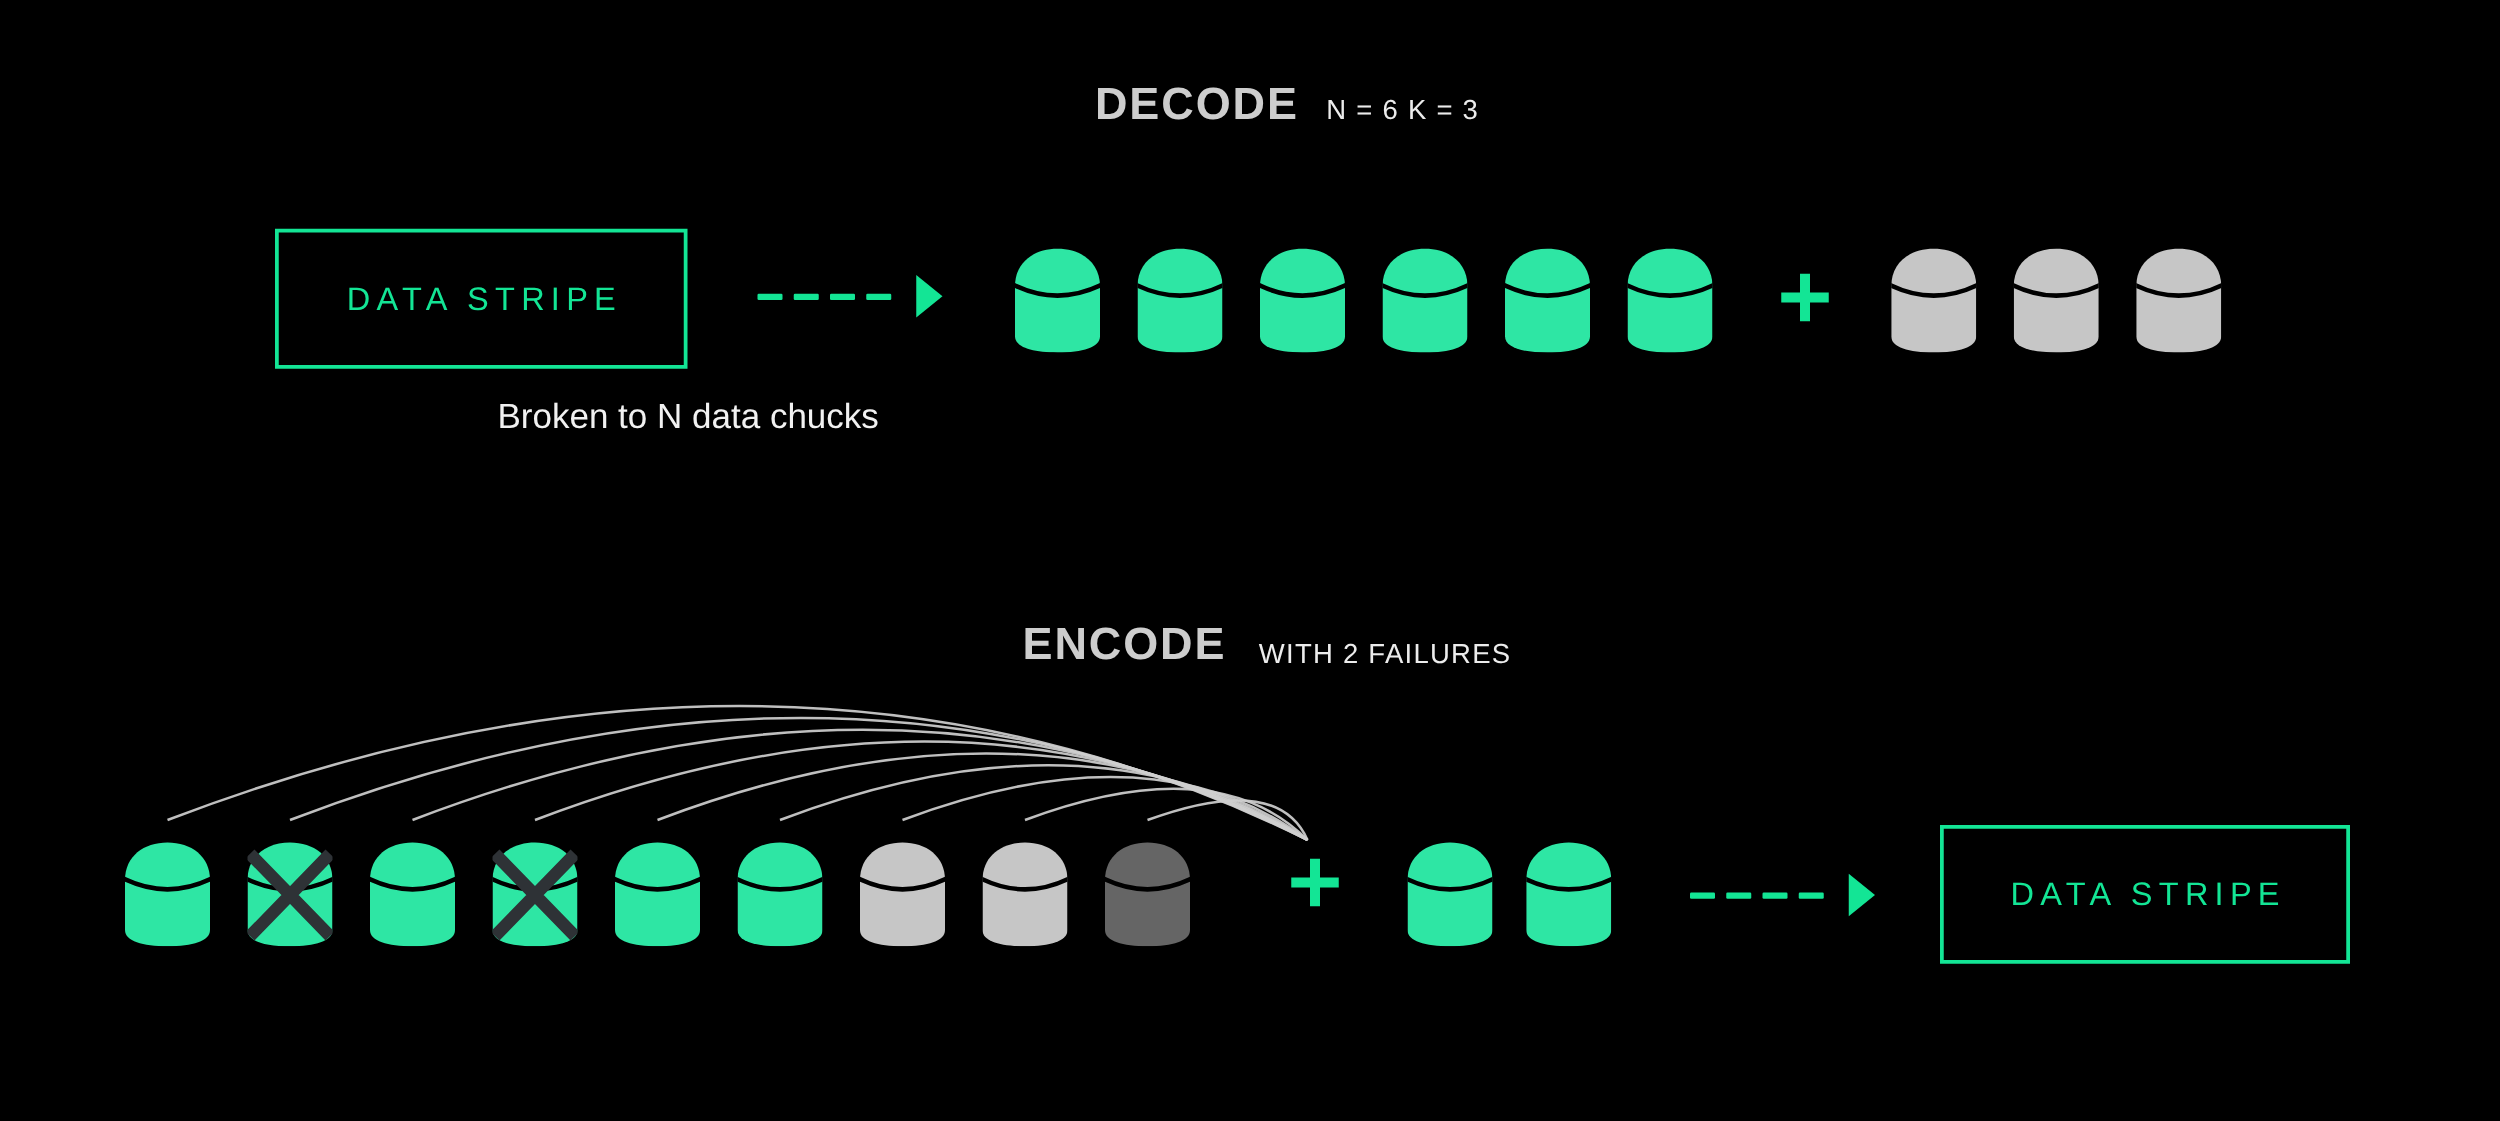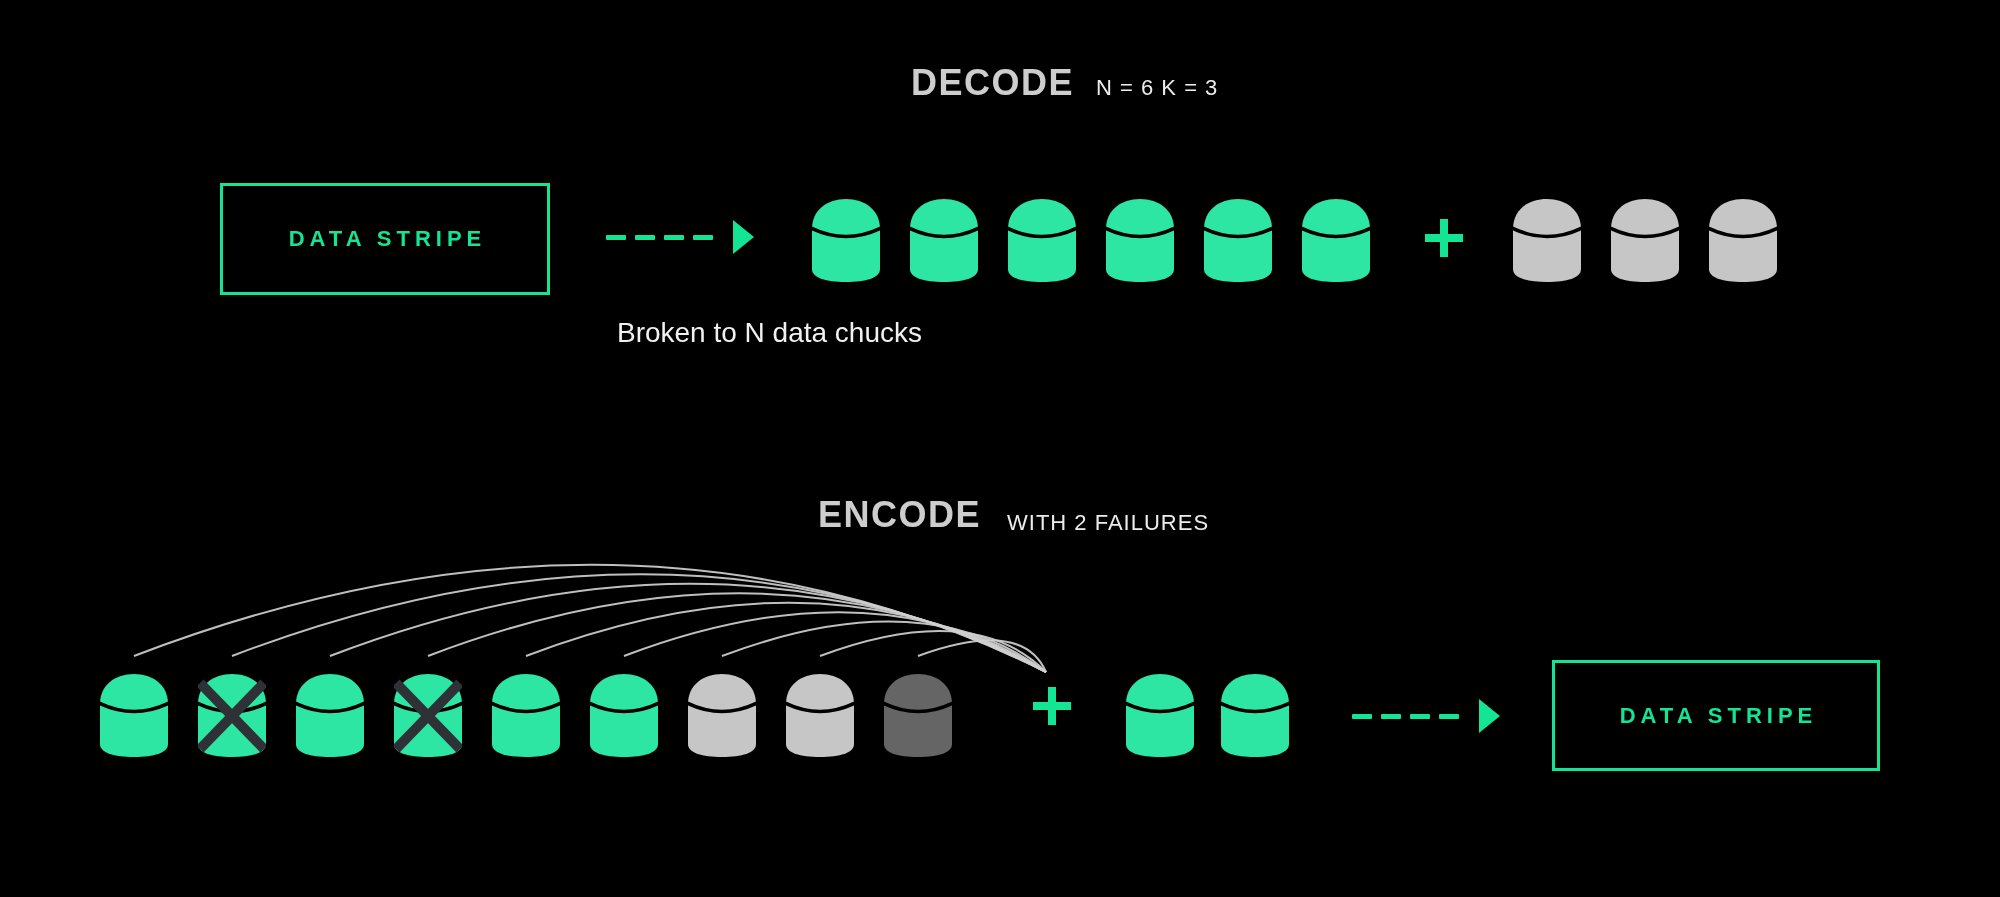--- a/index.html
+++ b/index.html
@@ -6,49 +6,49 @@
   .stage{
     position:relative;
     width:2000px;height:897px;
     background:var(--bg,#000000);
     overflow:hidden;
     font-family:"Liberation Sans",sans-serif;
   }
   .title-row{position:absolute;display:flex;align-items:baseline;white-space:nowrap;}
   .title-main{font-size:36px;font-weight:700;letter-spacing:1.5px;color:var(--title,#CDCDCD);}
   .title-sub{font-size:22px;font-weight:400;letter-spacing:1px;color:var(--sub,#ECECEC);}
-  #decode-title{left:911px;top:62px;gap:22px;}
+  #decode-title{left:876px;top:62px;gap:22px;}
   #encode-title{left:818px;top:494px;gap:26px;align-items:flex-end;}
 
   .stripe-box{
     position:absolute;
     border:3px solid var(--accent,#1EE59C);
     box-sizing:border-box;
     display:flex;align-items:center;justify-content:center;
   }
   #box-decode{left:220px;top:183px;width:330px;height:112px;}
   #box-encode{left:1552px;top:660px;width:328px;height:111px;}
   .stripe-box span{
-    font-size:22px;font-weight:700;letter-spacing:5px;padding-left:5px;
+    font-size:26px;font-weight:400;letter-spacing:5px;padding-left:5px;
     color:var(--accent,#1EE59C);white-space:nowrap;
   }
 
   .arrow{position:absolute;display:flex;align-items:center;height:40px;}
   #arrow1{left:606px;top:217px;}
   #arrow2{left:1352px;top:696px;}
   .dash{width:20px;height:5px;background:var(--accent,#1EE59C);margin-right:9px;border-radius:1px;}
   .head{
     width:0;height:0;margin-left:11px;
     border-top:17px solid transparent;
     border-bottom:17px solid transparent;
     border-left:21px solid var(--accent,#1EE59C);
   }
 
   .caption{
-    position:absolute;text-align:right;
+    position:absolute;text-align:left;
     font-size:28px;font-weight:400;line-height:1.3;
     color:var(--label,#F1F1F1);
   }
   #caption-broken{left:398px;top:315px;width:524px;}
   #caption-parity{left:1240px;top:309px;width:400px;}
   #caption-reconstruct{left:738px;top:792px;width:400px;}
   #caption-reassemble{left:1220px;top:793px;width:400px;}
 
   .chunk-row{position:absolute;display:flex;gap:30px;}
   #row-decode-data{left:812px;top:198px;}

